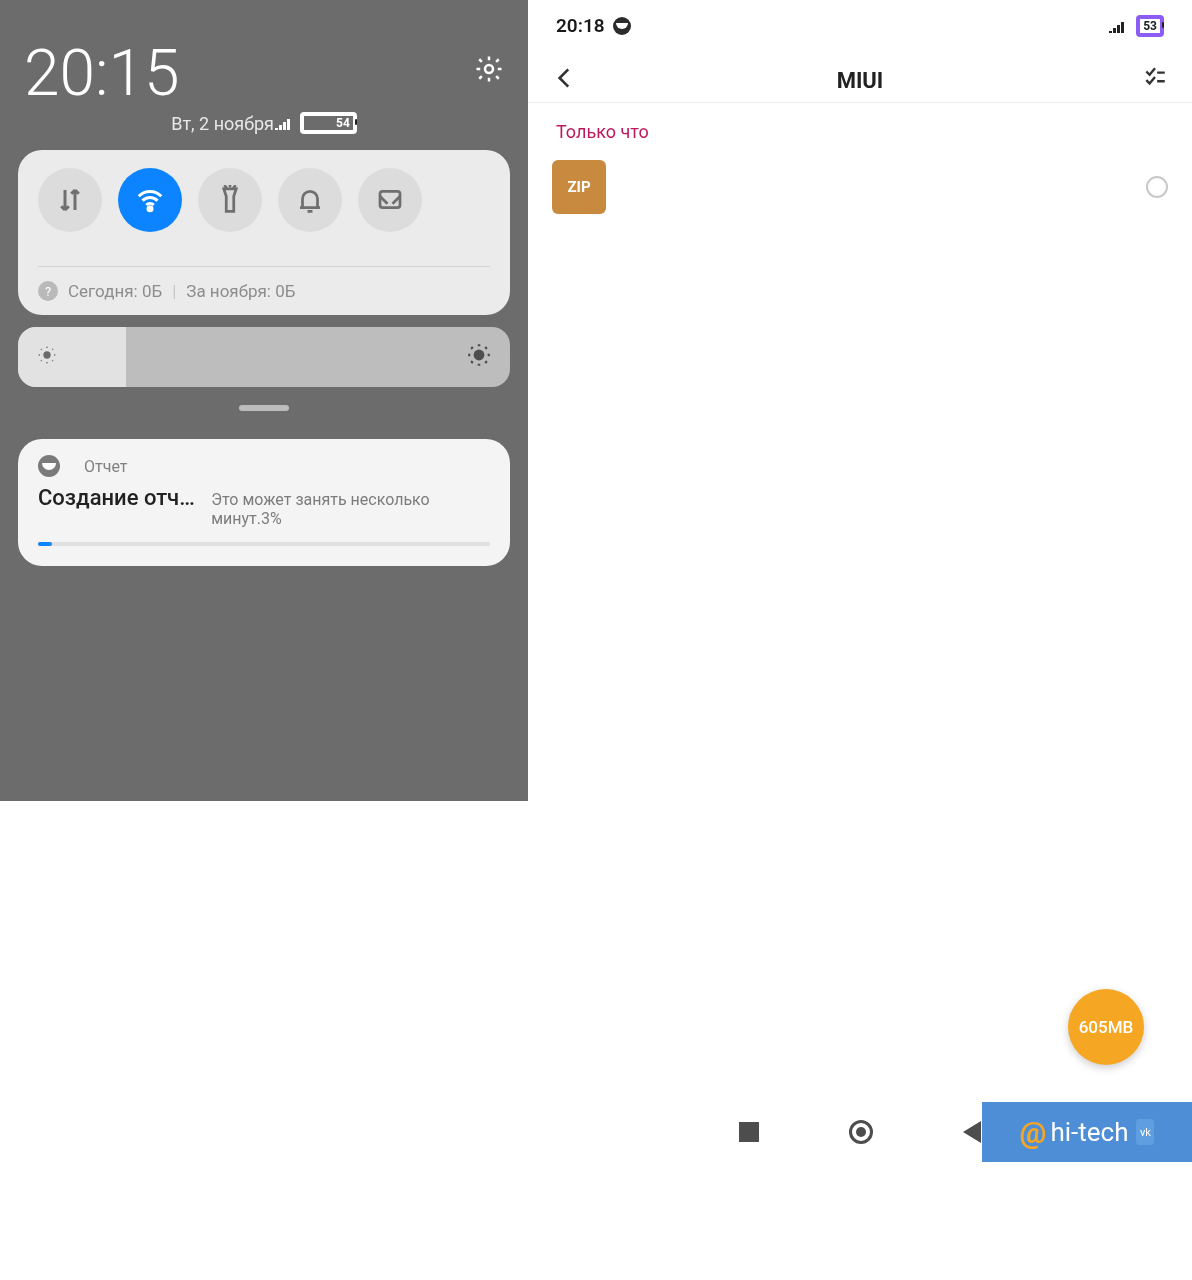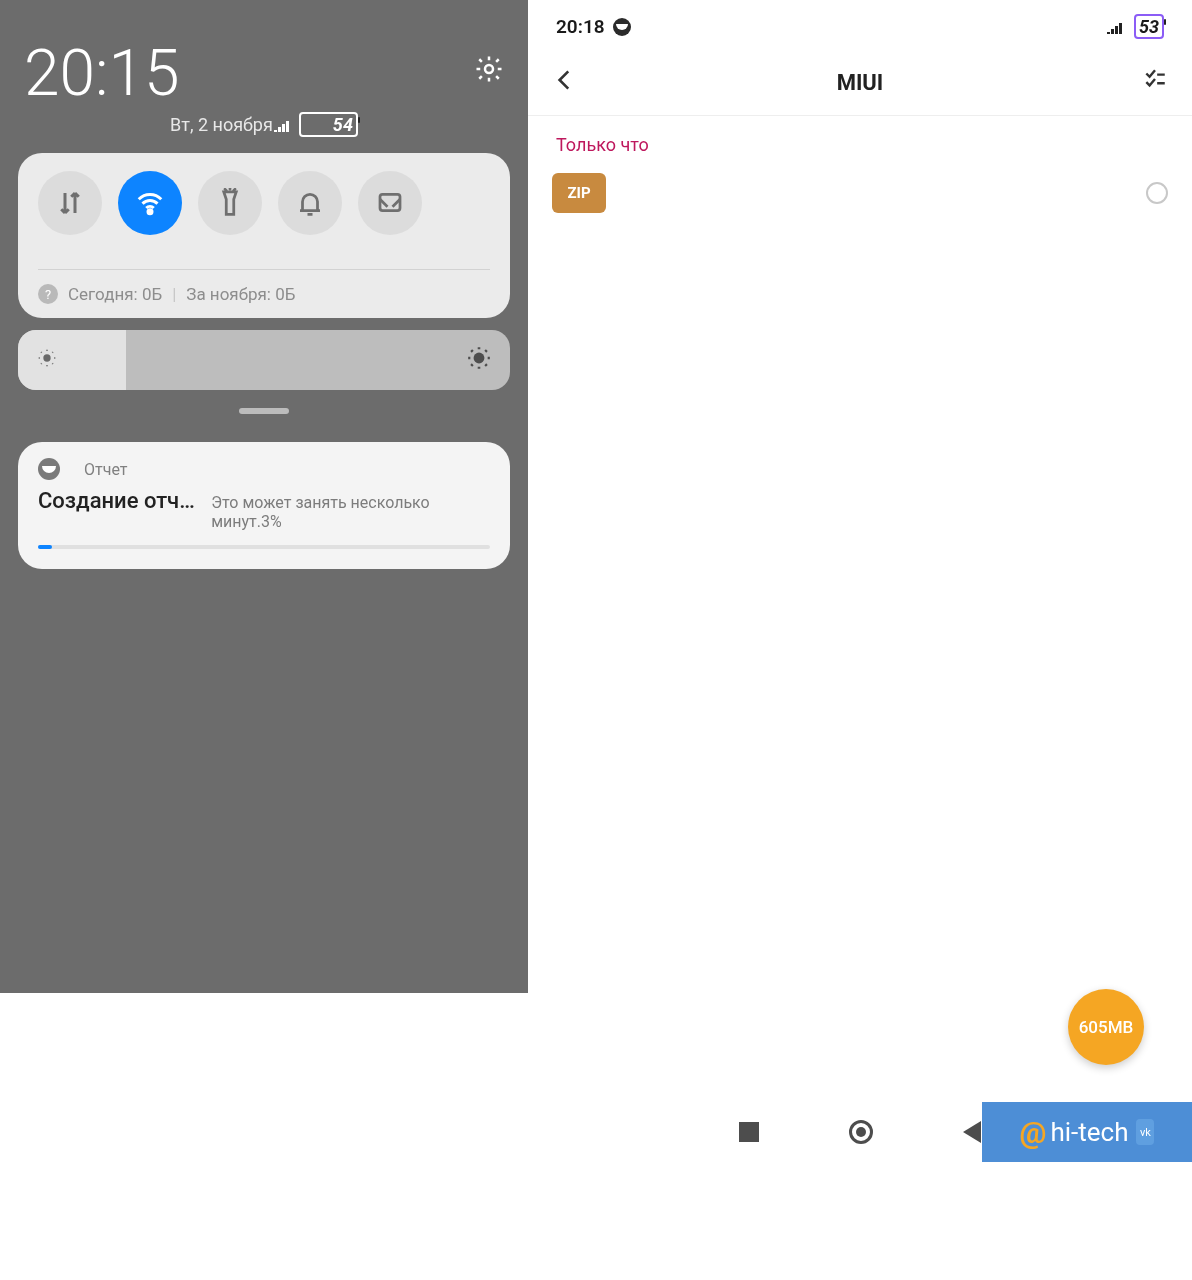--- a/index.html
+++ b/index.html
@@ -4,21 +4,21 @@
 <style>
   * { box-sizing: border-box; margin:0; padding:0; }
   body {
     width:1192px; height:1280px;
     font-family: -apple-system, "Segoe UI", Roboto, Helvetica, Arial, sans-serif;
     background:#fff;
     position:relative;
     overflow:hidden;
   }
   .panel-left {
-    position:absolute; left:0; top:0; width:528px; height:993px;
+    position:absolute; left:0; top:0; width:528px; height:801px;
     background:#6c6c6c;
     color:#fff;
   }
   .panel-left .clock-row{ padding:42px 24px 0 24px; display:flex; align-items:flex-start; justify-content:space-between;}
   .panel-left .clock{ font-size:64px; font-weight:300; line-height:1;}
   .panel-left .gear{ margin-top:12px;}
   .panel-left .date-row{ padding:0 24px; margin-top:6px; display:flex; justify-content:center; align-items:center; font-size:18px;}
   .panel-left .date{ color:#e8e8e8;}
   .right-icons{ display:flex; align-items:center; gap:6px;}
 
@@ -62,30 +62,30 @@
 
   
   .panel-right{
     position:absolute; left:528px; right:0; top:0; bottom:0; background:#fff;
   }
   .status-bar{ display:flex; justify-content:space-between; align-items:center; padding:14px 28px 6px 28px; font-size:19px; font-weight:600; color:#1a1a1a;}
   .status-left{ display:flex; align-items:center; gap:8px;}
   .mini-app{ width:18px; height:18px; border-radius:50%; background:#2b2b2b; display:inline-flex; align-items:center; justify-content:center;}
   .mini-app::after{ content:""; width:12px; height:6px; border-radius:0 0 7px 7px; background:#fff;}
   .status-right{ display:flex; align-items:center; gap:8px; font-size:12px;}
-  .battery-box{ border:2px solid #8b5cf6; border-radius:4px; padding:0 3px; font-size:18px; font-weight:700; position:relative;font-style:italic;}
+  .battery-box{ border:4px solid #8b5cf6; border-radius:4px; padding:0 3px; font-size:12px; font-weight:700; position:relative;}
   .battery-box::after{ content:""; position:absolute; right:-4px; top:3px; width:2px; height:6px; background:#222; border-radius:1px;}
 
-  .navbar{ display:flex; align-items:center; justify-content:space-between; padding:22px 24px 18px 24px; border-bottom:1px solid #eee;}
+  .navbar{ display:flex; align-items:center; justify-content:space-between; padding:22px 24px 7px 24px; border-bottom:1px solid #eee;}
   .navbar .title{ font-size:22px; font-weight:700; color:#222;}
   .chk-icon svg, .back-icon svg{ width:26px; height:26px;}
 
   .section-label{ padding:18px 24px 8px 28px; font-size:18px; color:#be185d;}
   .file-row{ display:flex; align-items:center; padding:10px 24px; gap:18px; position:relative;}
-  .file-icon{ width:54px; height:40px; background:#c88a3f; border-radius:6px; color:#fff; font-size:15px; font-weight:700; display:flex; align-items:center; justify-content:center;}
+  .file-icon{ width:54px; height:54px; background:#c88a3f; border-radius:6px; color:#fff; font-size:15px; font-weight:700; display:flex; align-items:center; justify-content:center;}
   .file-meta .name{ font-size:19px; color:#222;}
   .file-meta .size{ font-size:14px; color:#888; margin-top:6px;}
   .radio{ width:22px; height:22px; border:2px solid #c8c8c8; border-radius:50%; margin-left:auto;}
 
   .fab{
     position:absolute; right:48px; bottom:215px;
     width:76px; height:76px; border-radius:50%; background:#f5a623;
     display:flex; align-items:center; justify-content:center;
     color:#fff; font-size:17px; font-weight:500;
     box-shadow:0 3px 8px rgba(0,0,0,.2);

